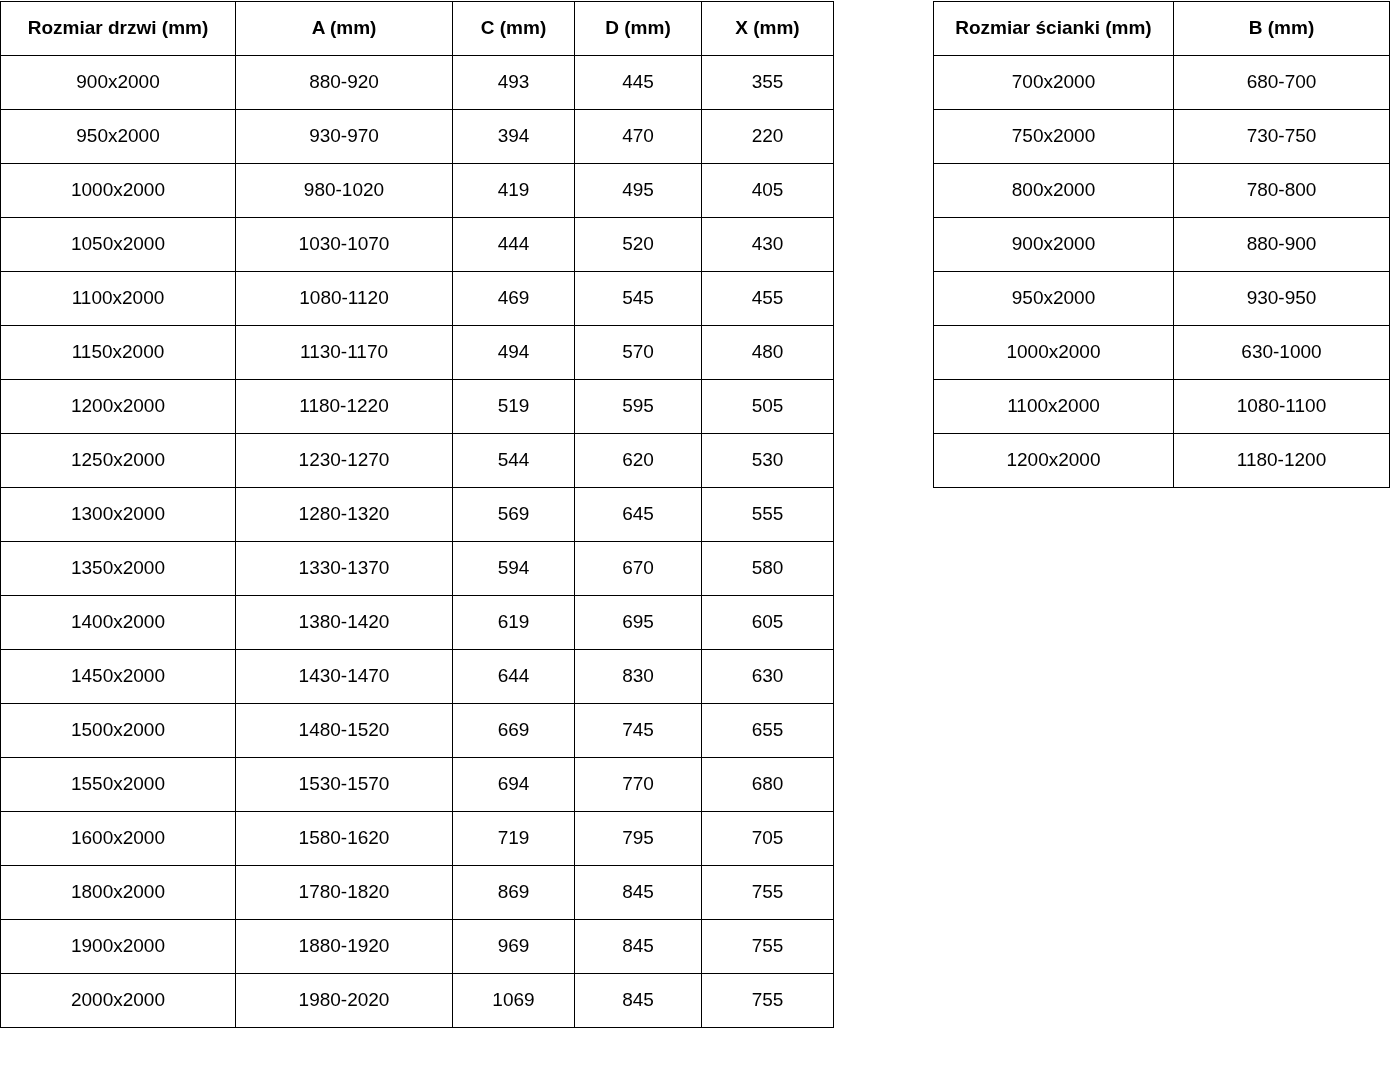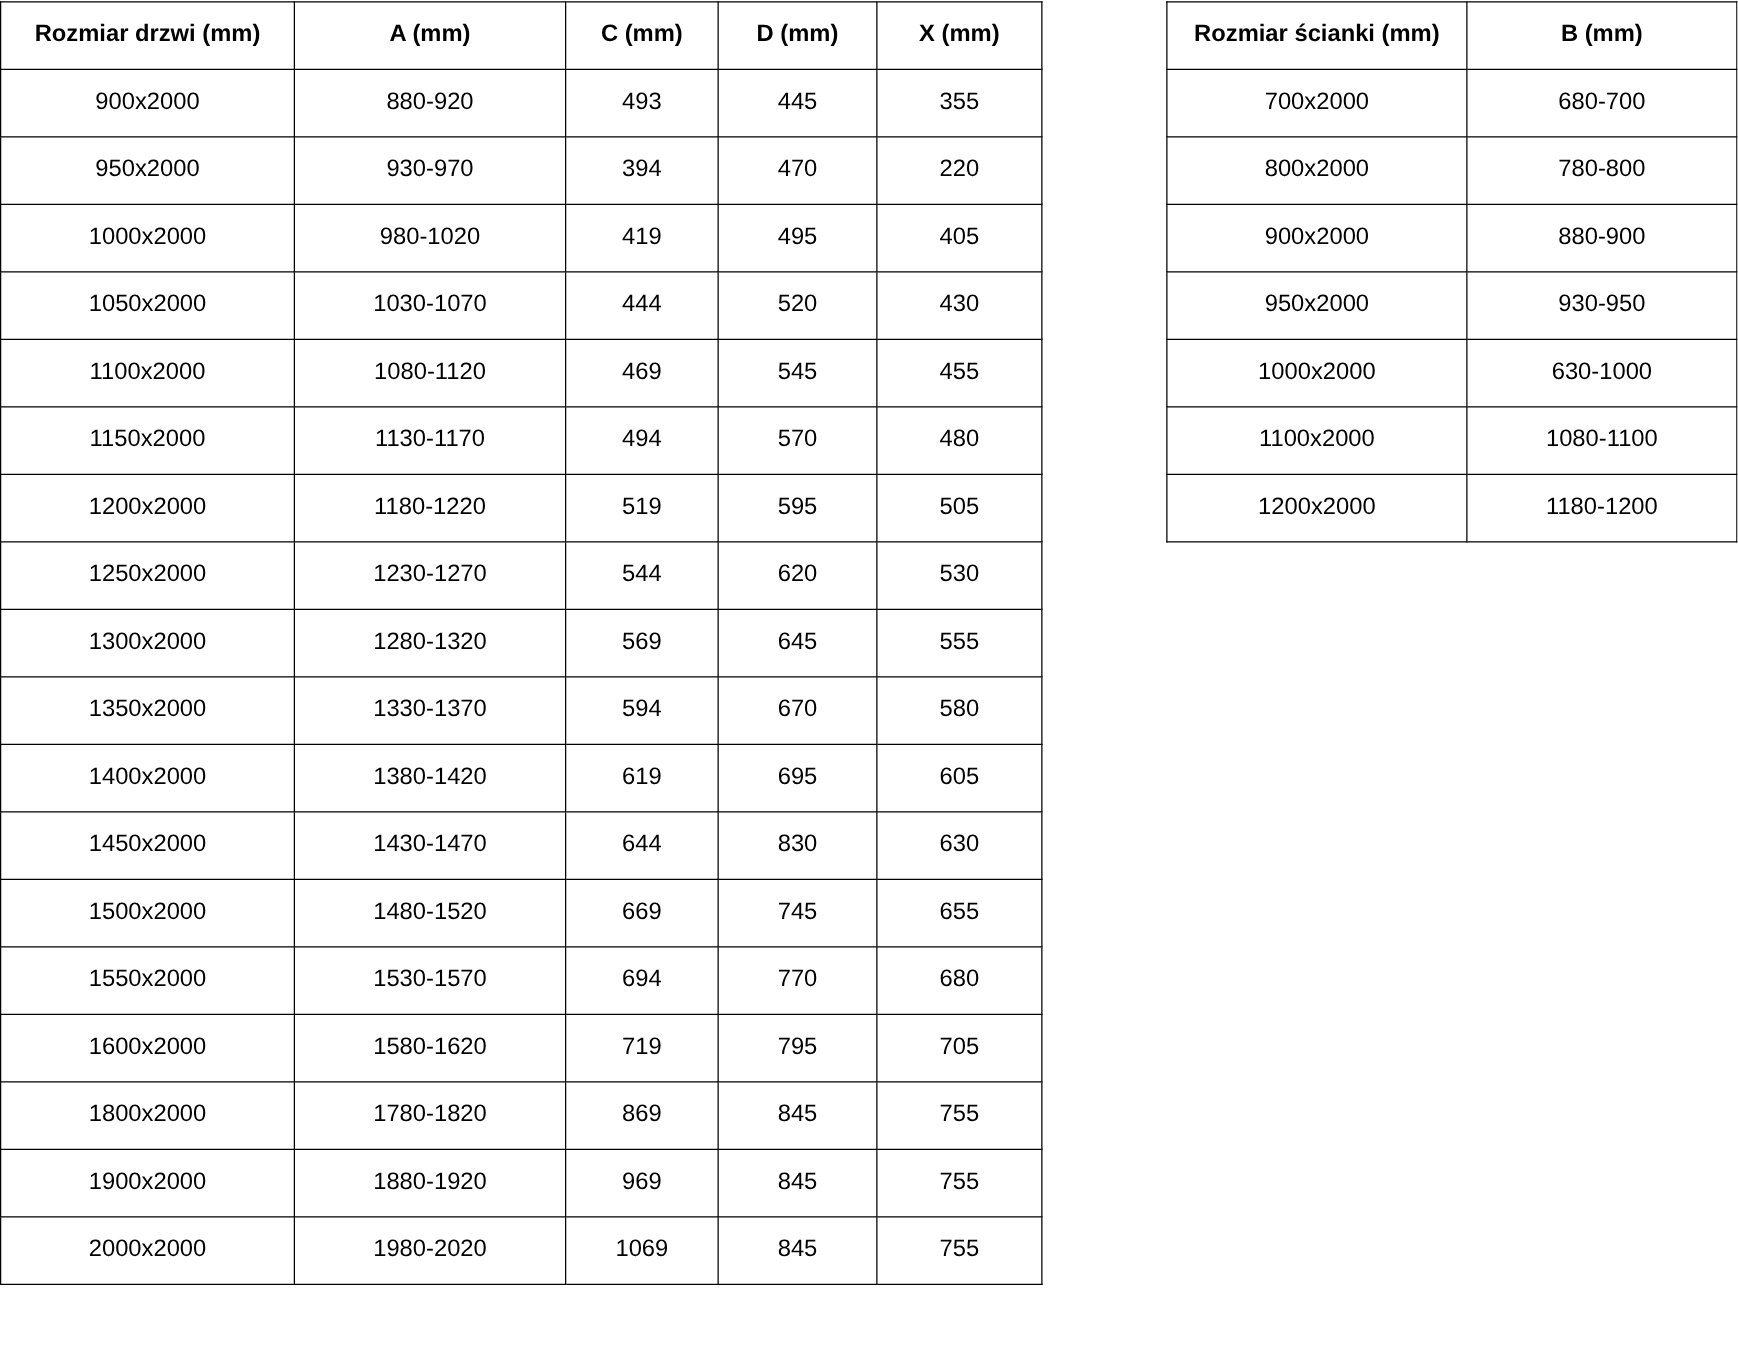--- a/index.html
+++ b/index.html
@@ -224,20 +224,24 @@
           <th>Rozmiar ścianki (mm)</th>
           <th>B (mm)</th>
         </tr>
       </thead>
       <tbody>
         <tr>
           <td>700x2000</td>
           <td>680-700</td>
         </tr>
         <tr>
+          <td>750x2000</td>
+          <td>730-750</td>
+        </tr>
+        <tr>
           <td>800x2000</td>
           <td>780-800</td>
         </tr>
         <tr>
           <td>900x2000</td>
           <td>880-900</td>
         </tr>
         <tr>
           <td>950x2000</td>
           <td>930-950</td>

